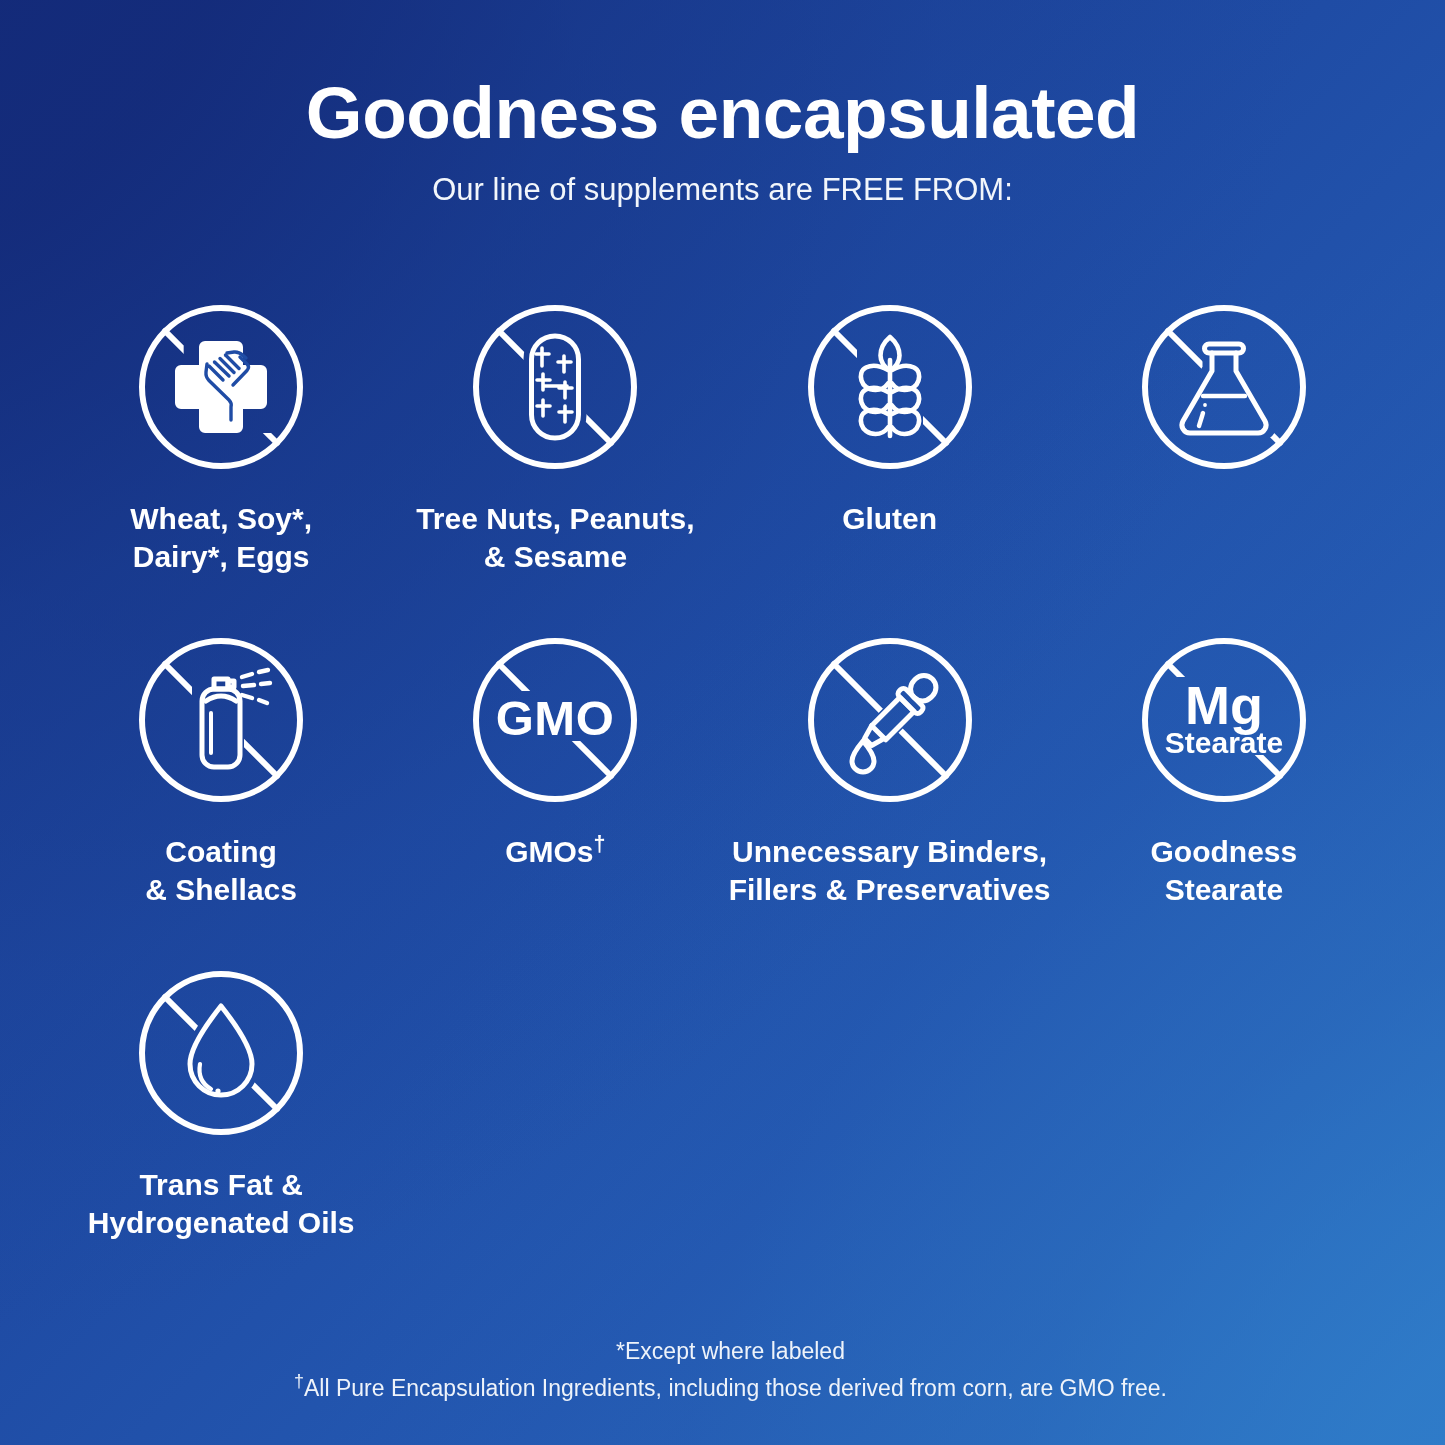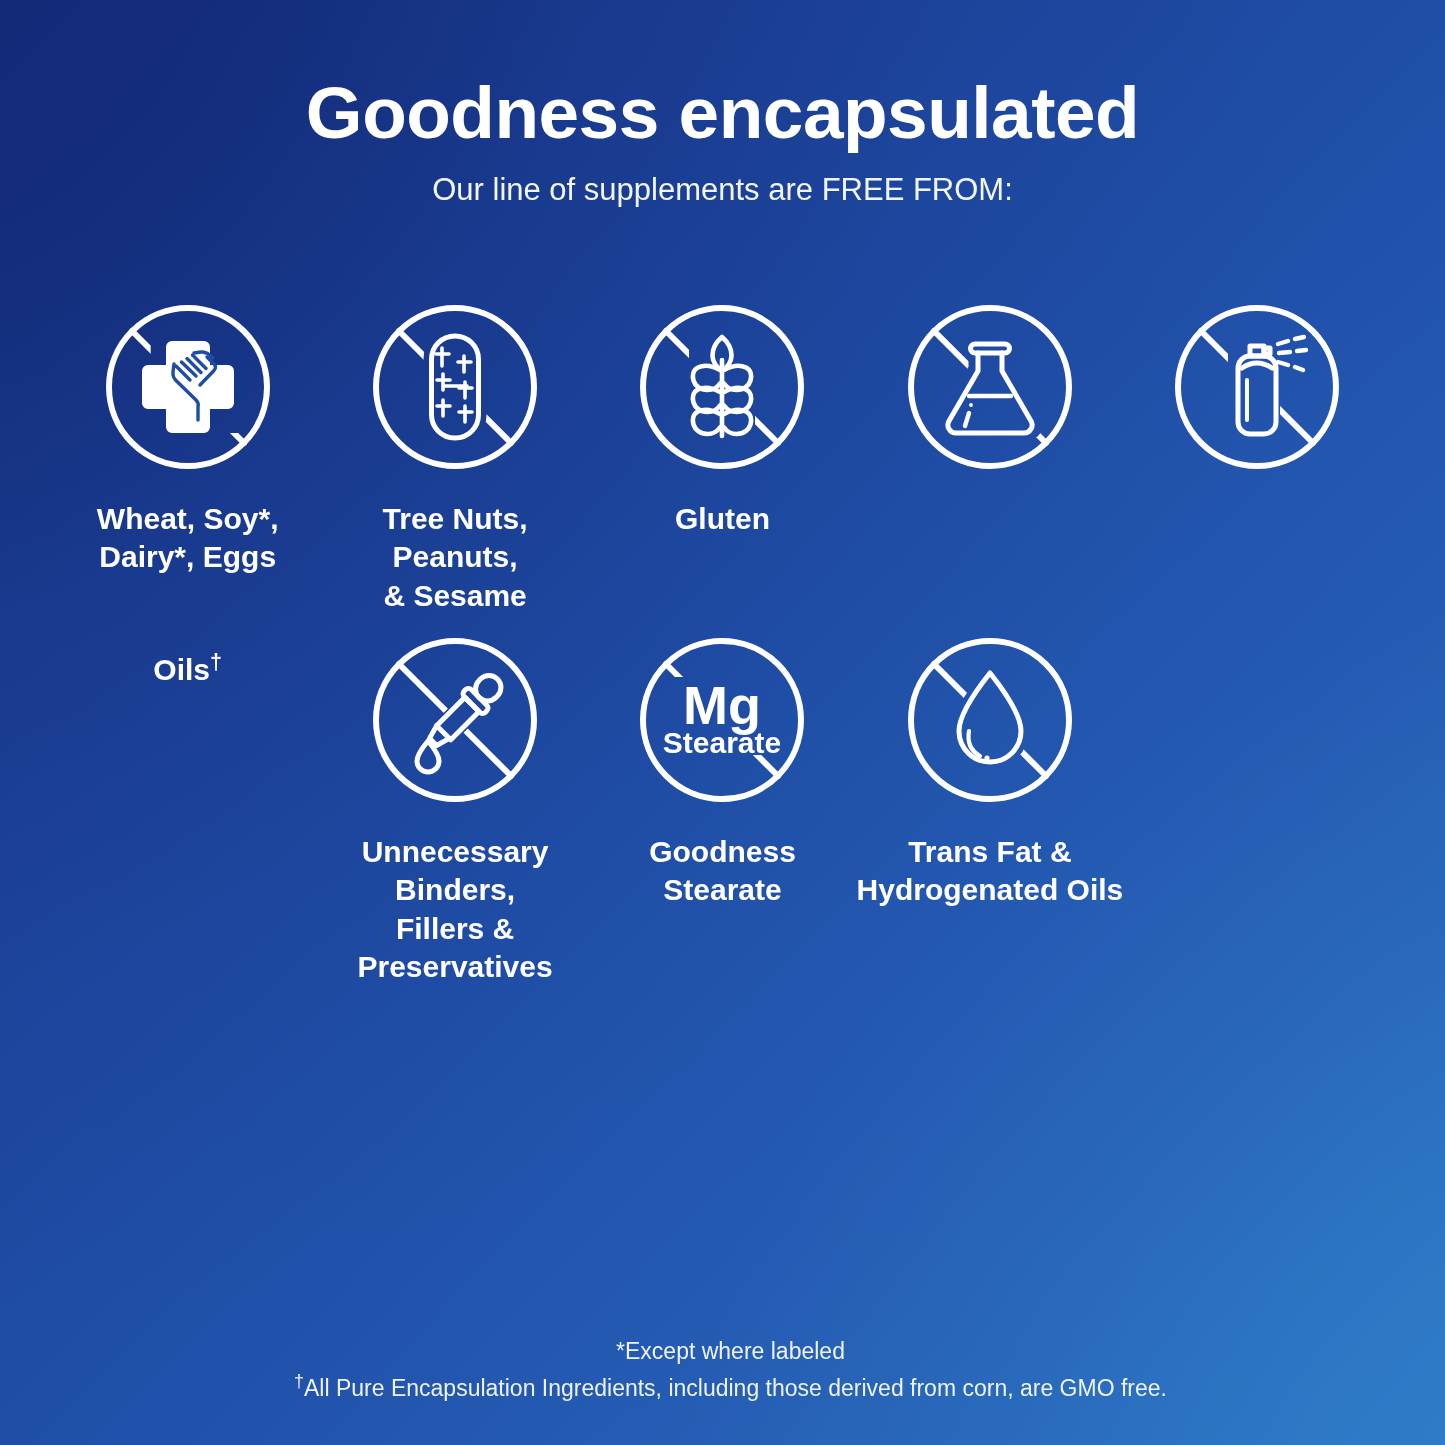--- a/index.html
+++ b/index.html
@@ -50,21 +50,21 @@
     color: #f2f6fb;
   }
 
   
   .grid {
     position: absolute;
     top: 296px;
     left: 0;
     width: 1445px;
     display: grid;
-    grid-template-columns: repeat(5, 1fr);
+    grid-template-columns: repeat(4, 1fr);
     grid-template-rows: repeat(3, 333px);
     column-gap: 0;
     row-gap: 0;
     padding: 0 54px;
     box-sizing: border-box;
   }
   .cell {
     display: flex;
     flex-direction: column;
     align-items: center;
@@ -283,25 +283,42 @@
           <g fill="none" stroke="#ffffff" stroke-width="4.4" stroke-linecap="round">
             <line x1="112" y1="48" x2="122" y2="45"></line>
             <line x1="129" y1="43" x2="138" y2="41"></line>
             <line x1="113" y1="57" x2="124" y2="56"></line>
             <line x1="131" y1="55" x2="140" y2="54"></line>
             <line x1="112" y1="66" x2="122" y2="69"></line>
             <line x1="129" y1="71" x2="137" y2="74"></line>
           </g>
         </svg>
       </div>
-    </div>
-
-    <div class="cell">
-      <div class="caption">
-        <span>Oils</span><span class="sup">†</span>
+      <div class="caption">
+        <span>Coating</span><br>
+        <span>&amp; Shellacs</span>
+      </div>
+    </div>
+
+    <div class="cell">
+      <div class="badge">
+        <svg viewBox="0 0 182 182">
+          <defs>
+            <mask id="m6">
+              <rect x="0" y="0" width="182" height="182" fill="#fff"></rect>
+              <rect x="22" y="62" width="138" height="50" fill="#000"></rect>
+            </mask>
+          </defs>
+          <circle cx="91" cy="91" r="79" fill="none" stroke="#ffffff" stroke-width="6"></circle>
+          <line x1="35" y1="35" x2="147" y2="147" stroke="#ffffff" stroke-width="6" stroke-linecap="round" mask="url(#m6)"></line>
+          <text x="91" y="106" text-anchor="middle" font-family="'Liberation Sans', sans-serif" font-size="49" font-weight="700" fill="#ffffff" letter-spacing="0.5">GMO</text>
+        </svg>
+      </div>
+      <div class="caption">
+        <span>GMOs</span><span class="sup">†</span>
       </div>
     </div>
 
     <div class="cell">
       <div class="badge">
         <svg viewBox="0 0 182 182">
           <defs>
             <mask id="m7">
               <rect x="0" y="0" width="182" height="182" fill="#fff"></rect>
               <g transform="rotate(45 91 91)">

